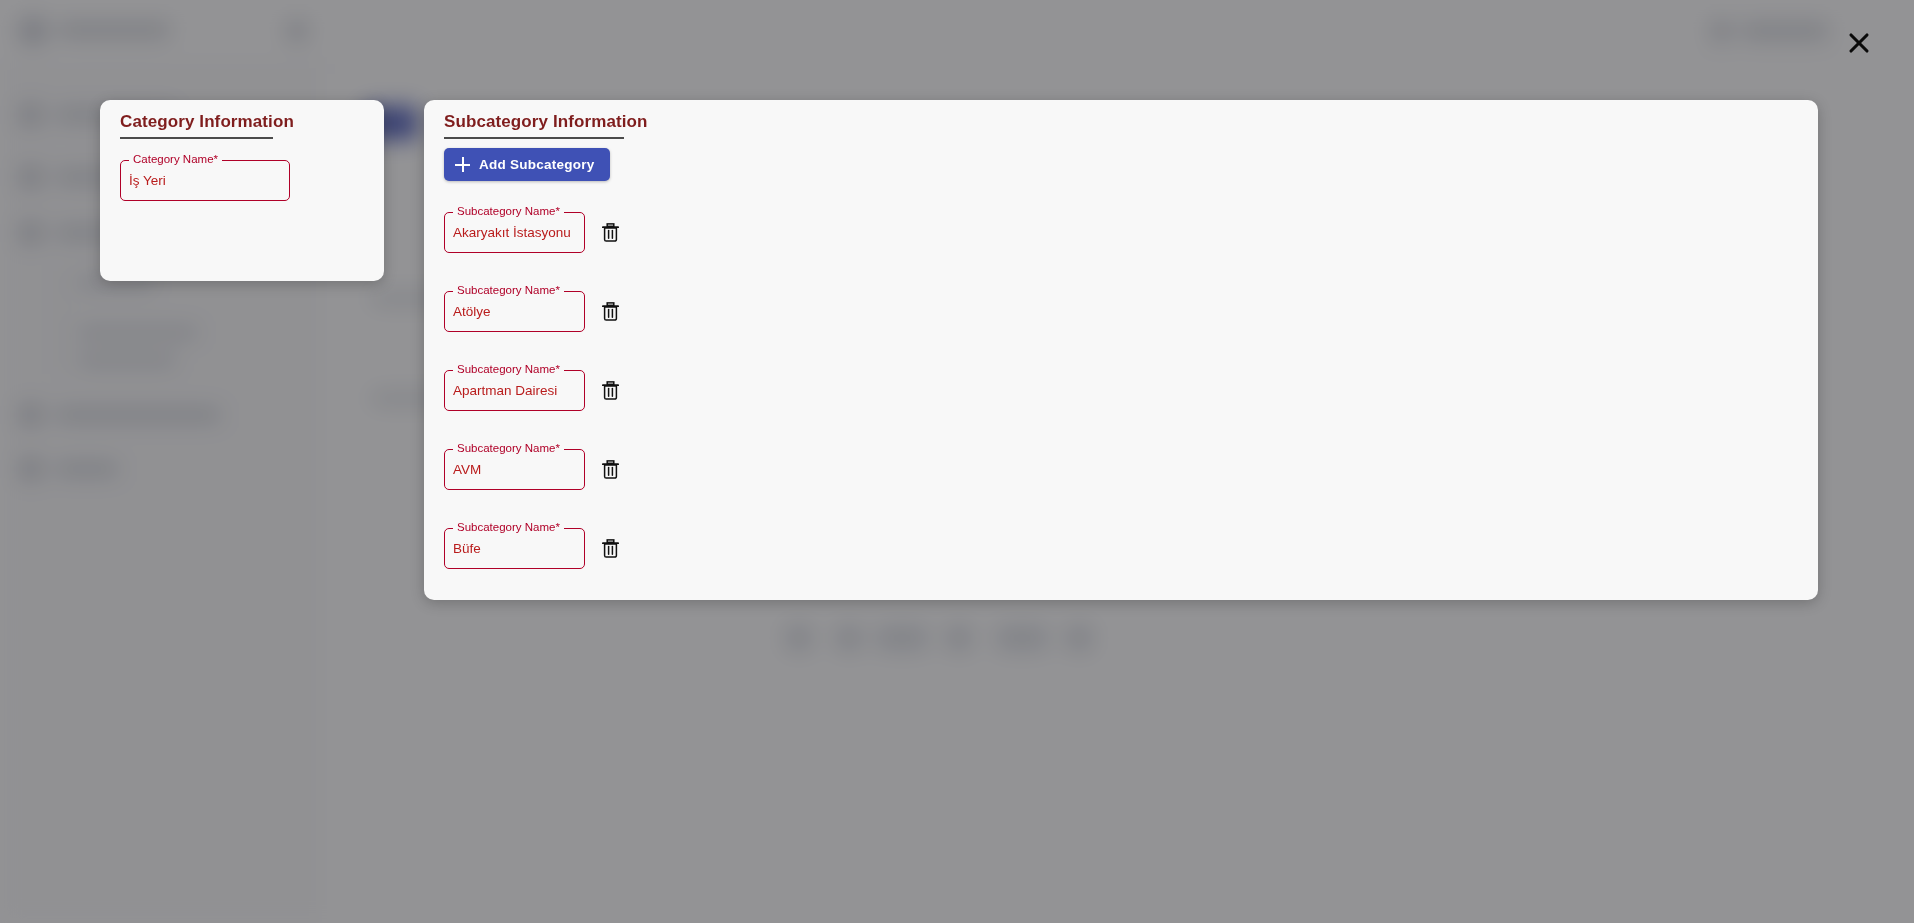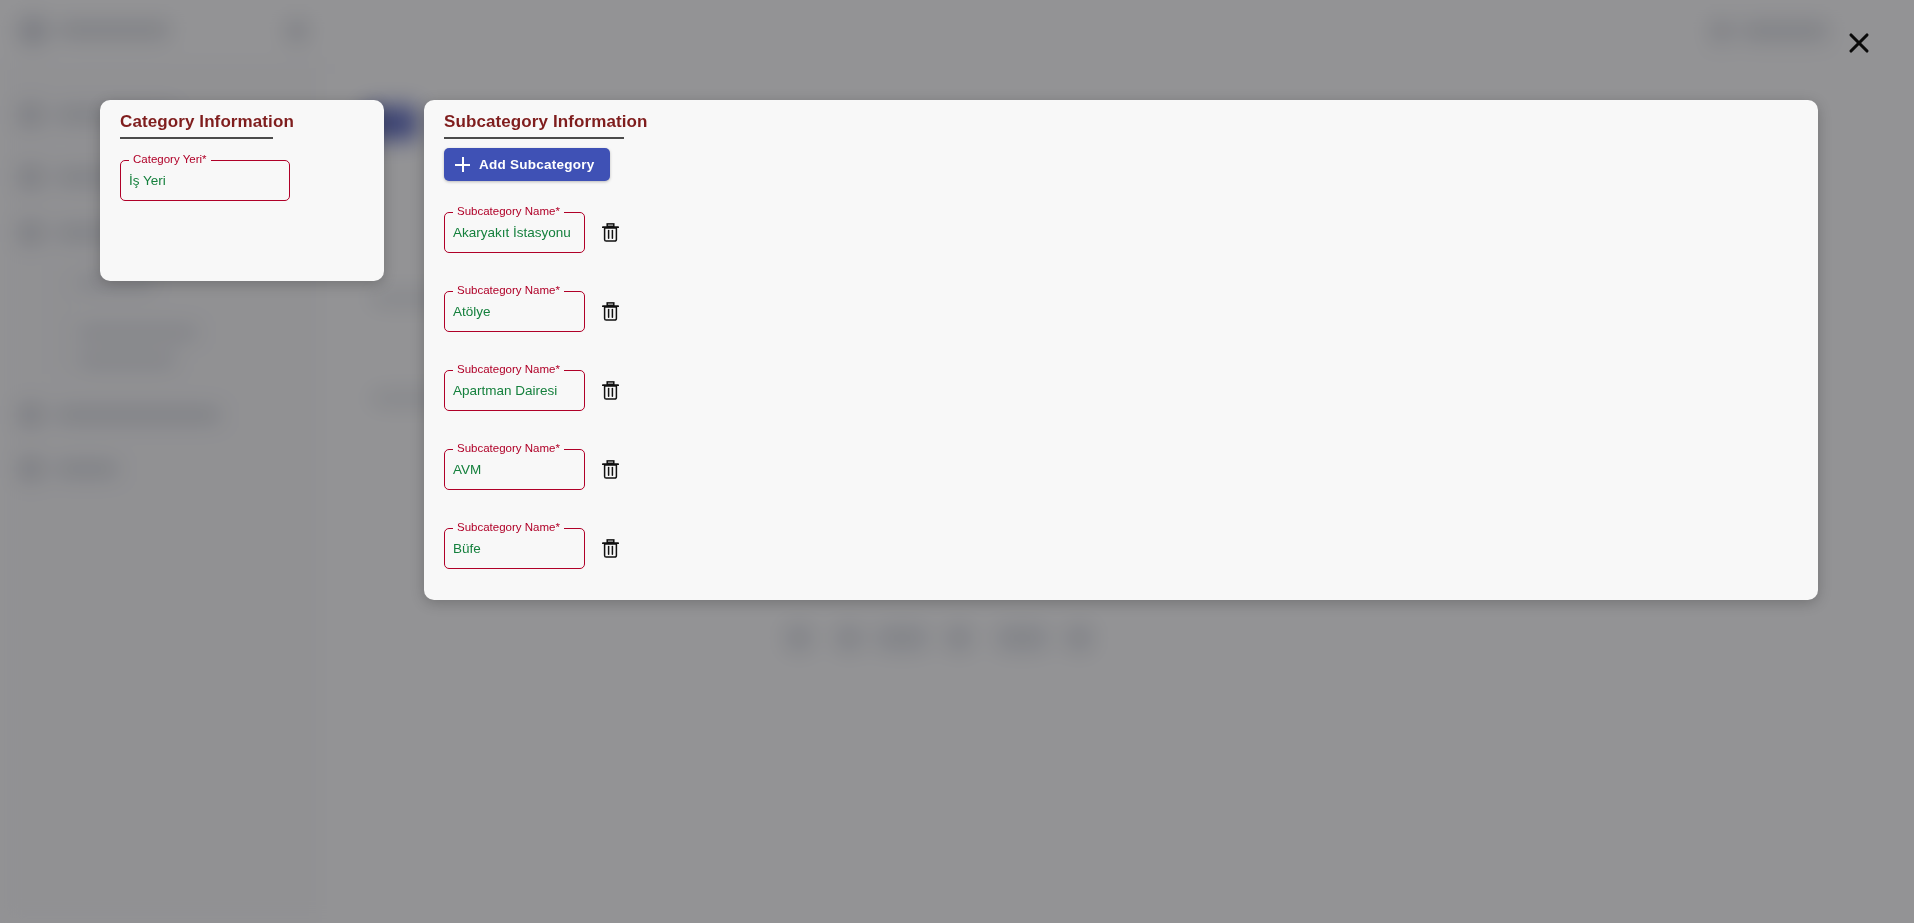--- a/index.html
+++ b/index.html
@@ -213,21 +213,21 @@
     position: absolute;
     inset: 0;
     width: 100%;
     height: 100%;
     border: none;
     outline: none;
     background: transparent;
     padding: 0 9px;
     font-family: "Liberation Sans", sans-serif;
     font-size: 13.5px;
-    color: #15803d;
+    color: #b91c1c;
   }
 
   .tf-wide { width: 170px; }
 
   
   .del-btn {
     width: 26px; height: 26px;
     display: flex; align-items: center; justify-content: center;
     background: transparent; border: none; cursor: pointer;
     padding: 0;
@@ -303,21 +303,21 @@
   </button>
 
   <section class="panel panel-category">
     <h2 class="panel-title">Category Information</h2>
     <div class="panel-title-rule"></div>
 
     <div class="field-row" style="left:20px; top:60px;">
       <div class="tf tf-wide">
         <input class="tf-input" type="text" value="İş Yeri" style="">
         <div class="tf-outline"></div>
-        <span class="tf-notch">Category Yeri*</span>
+        <span class="tf-notch">Category Name*</span>
       </div>
     </div>
   </section>
 
   <section class="panel panel-subcategory">
     <h2 class="panel-title">Subcategory Information</h2>
     <div class="panel-title-rule"></div>
 
     <button class="add-btn">
       <span class="plus"></span>

